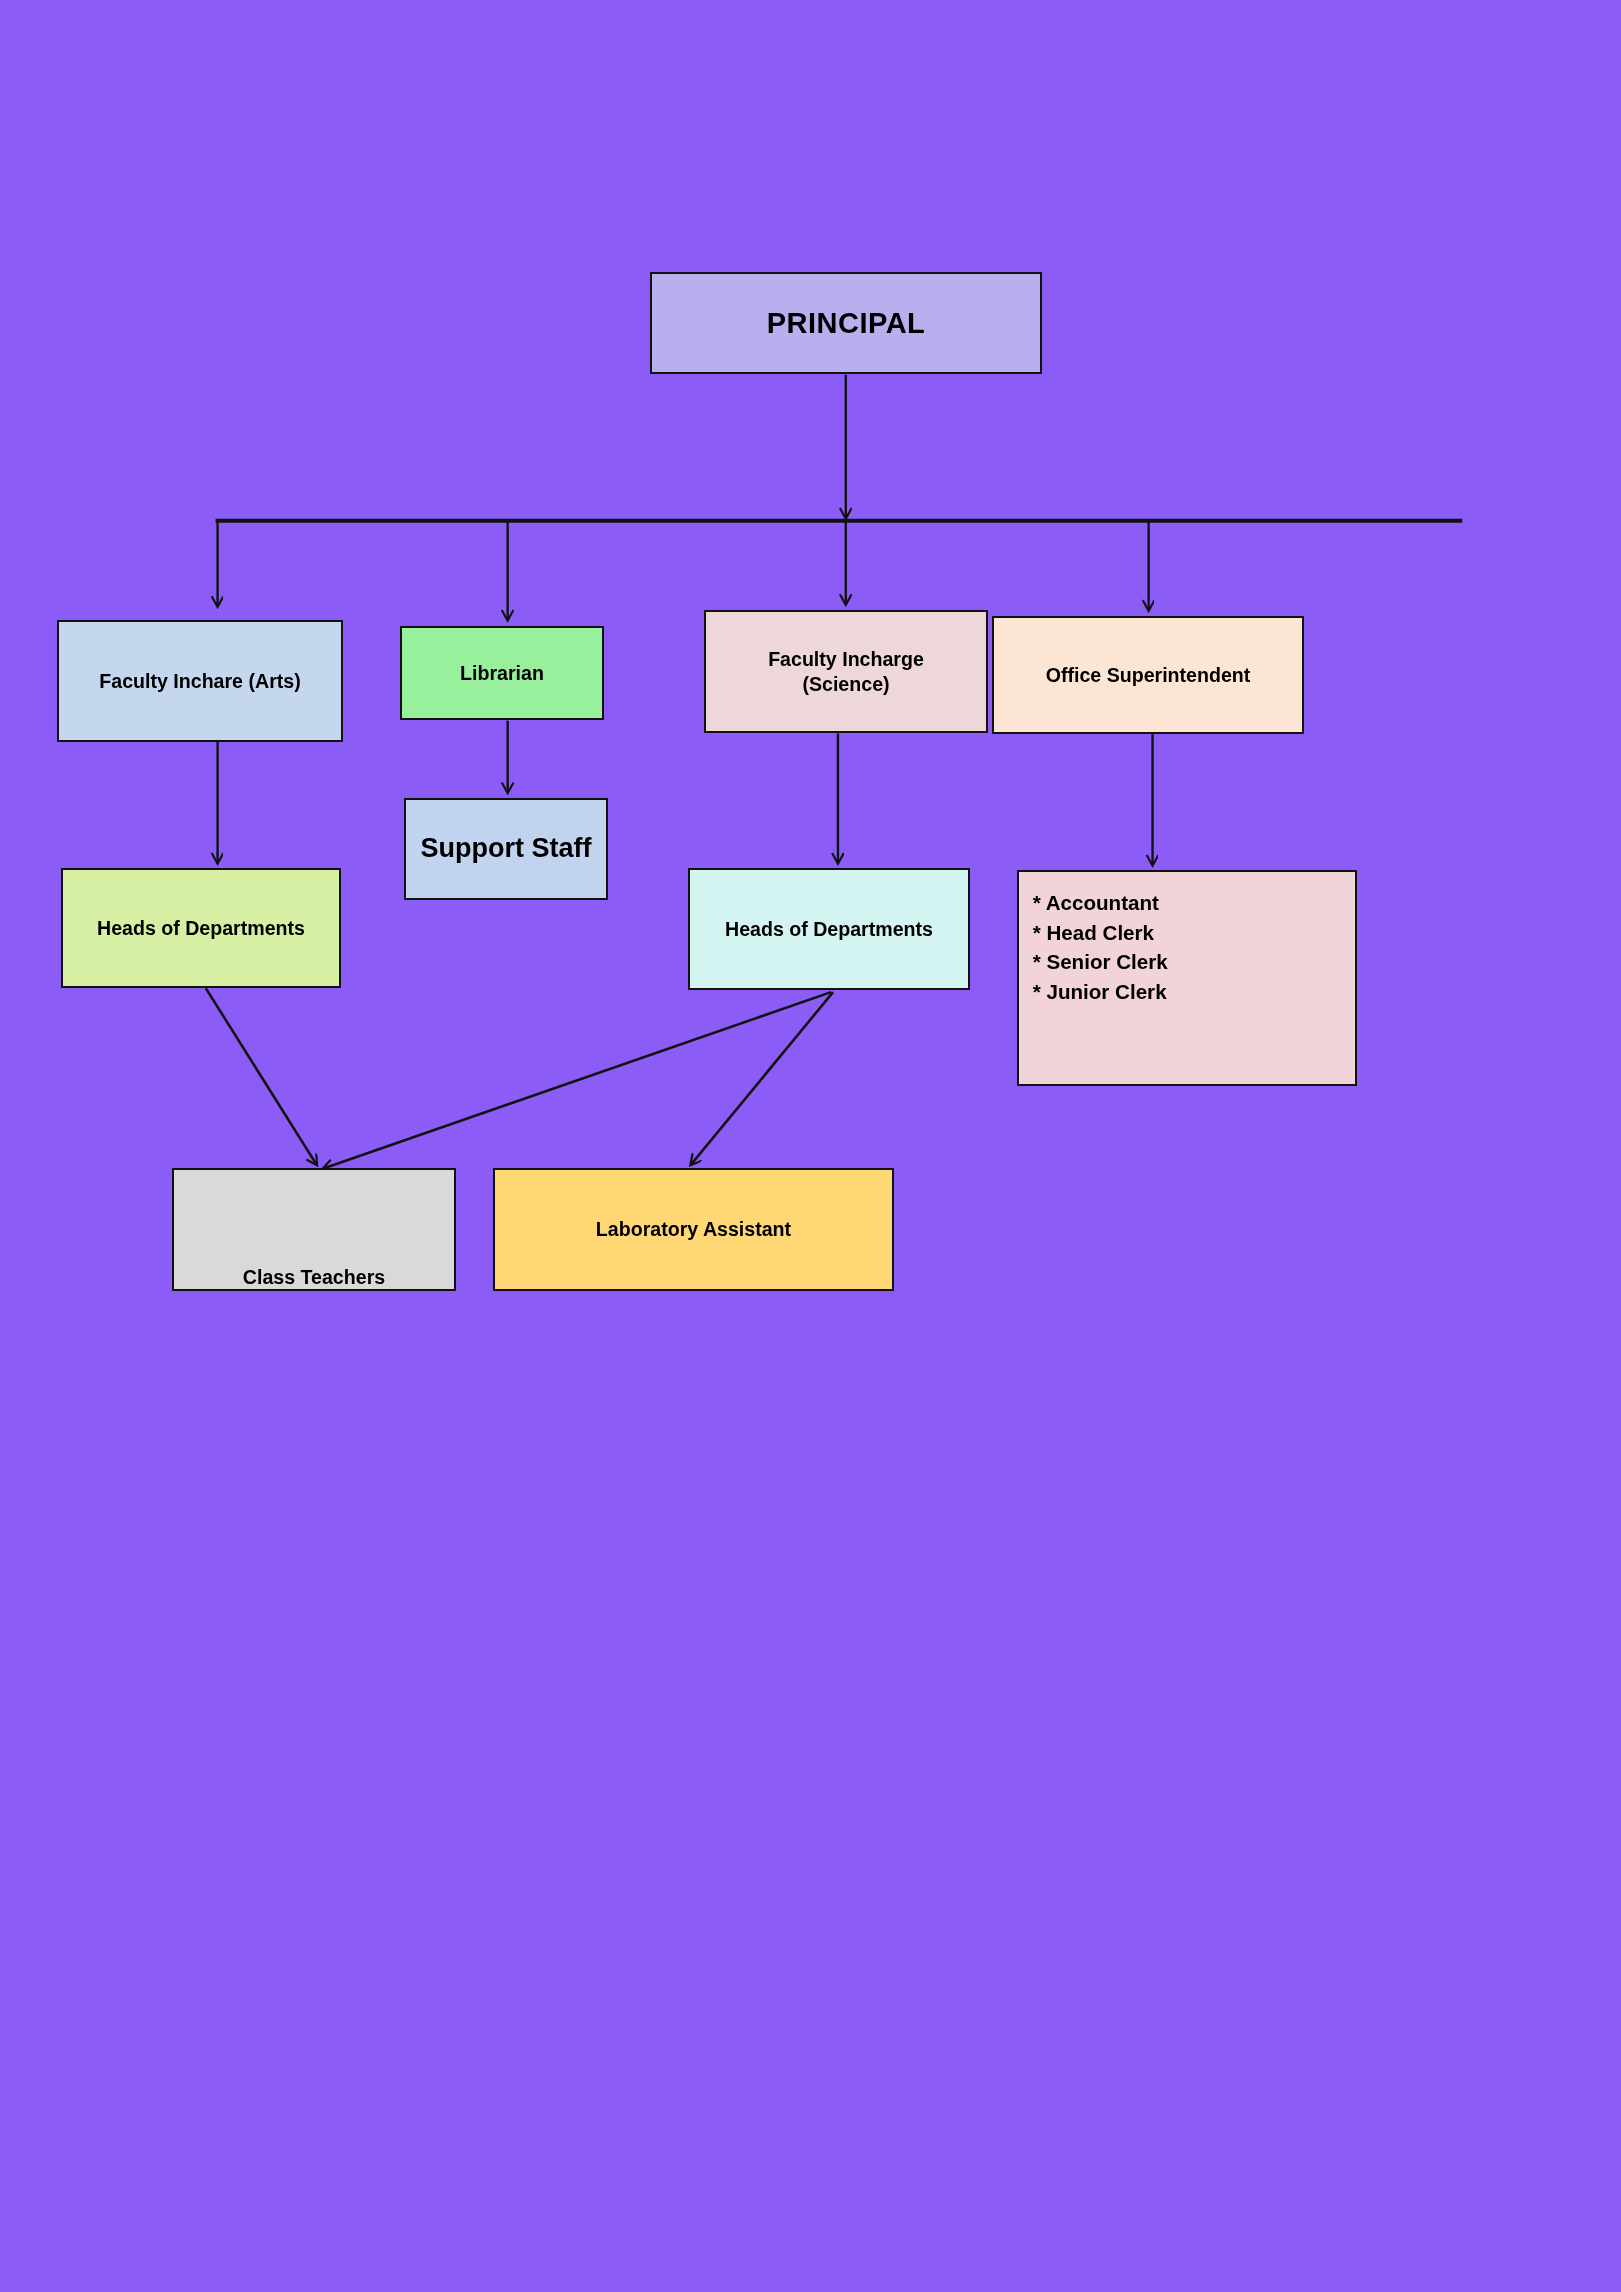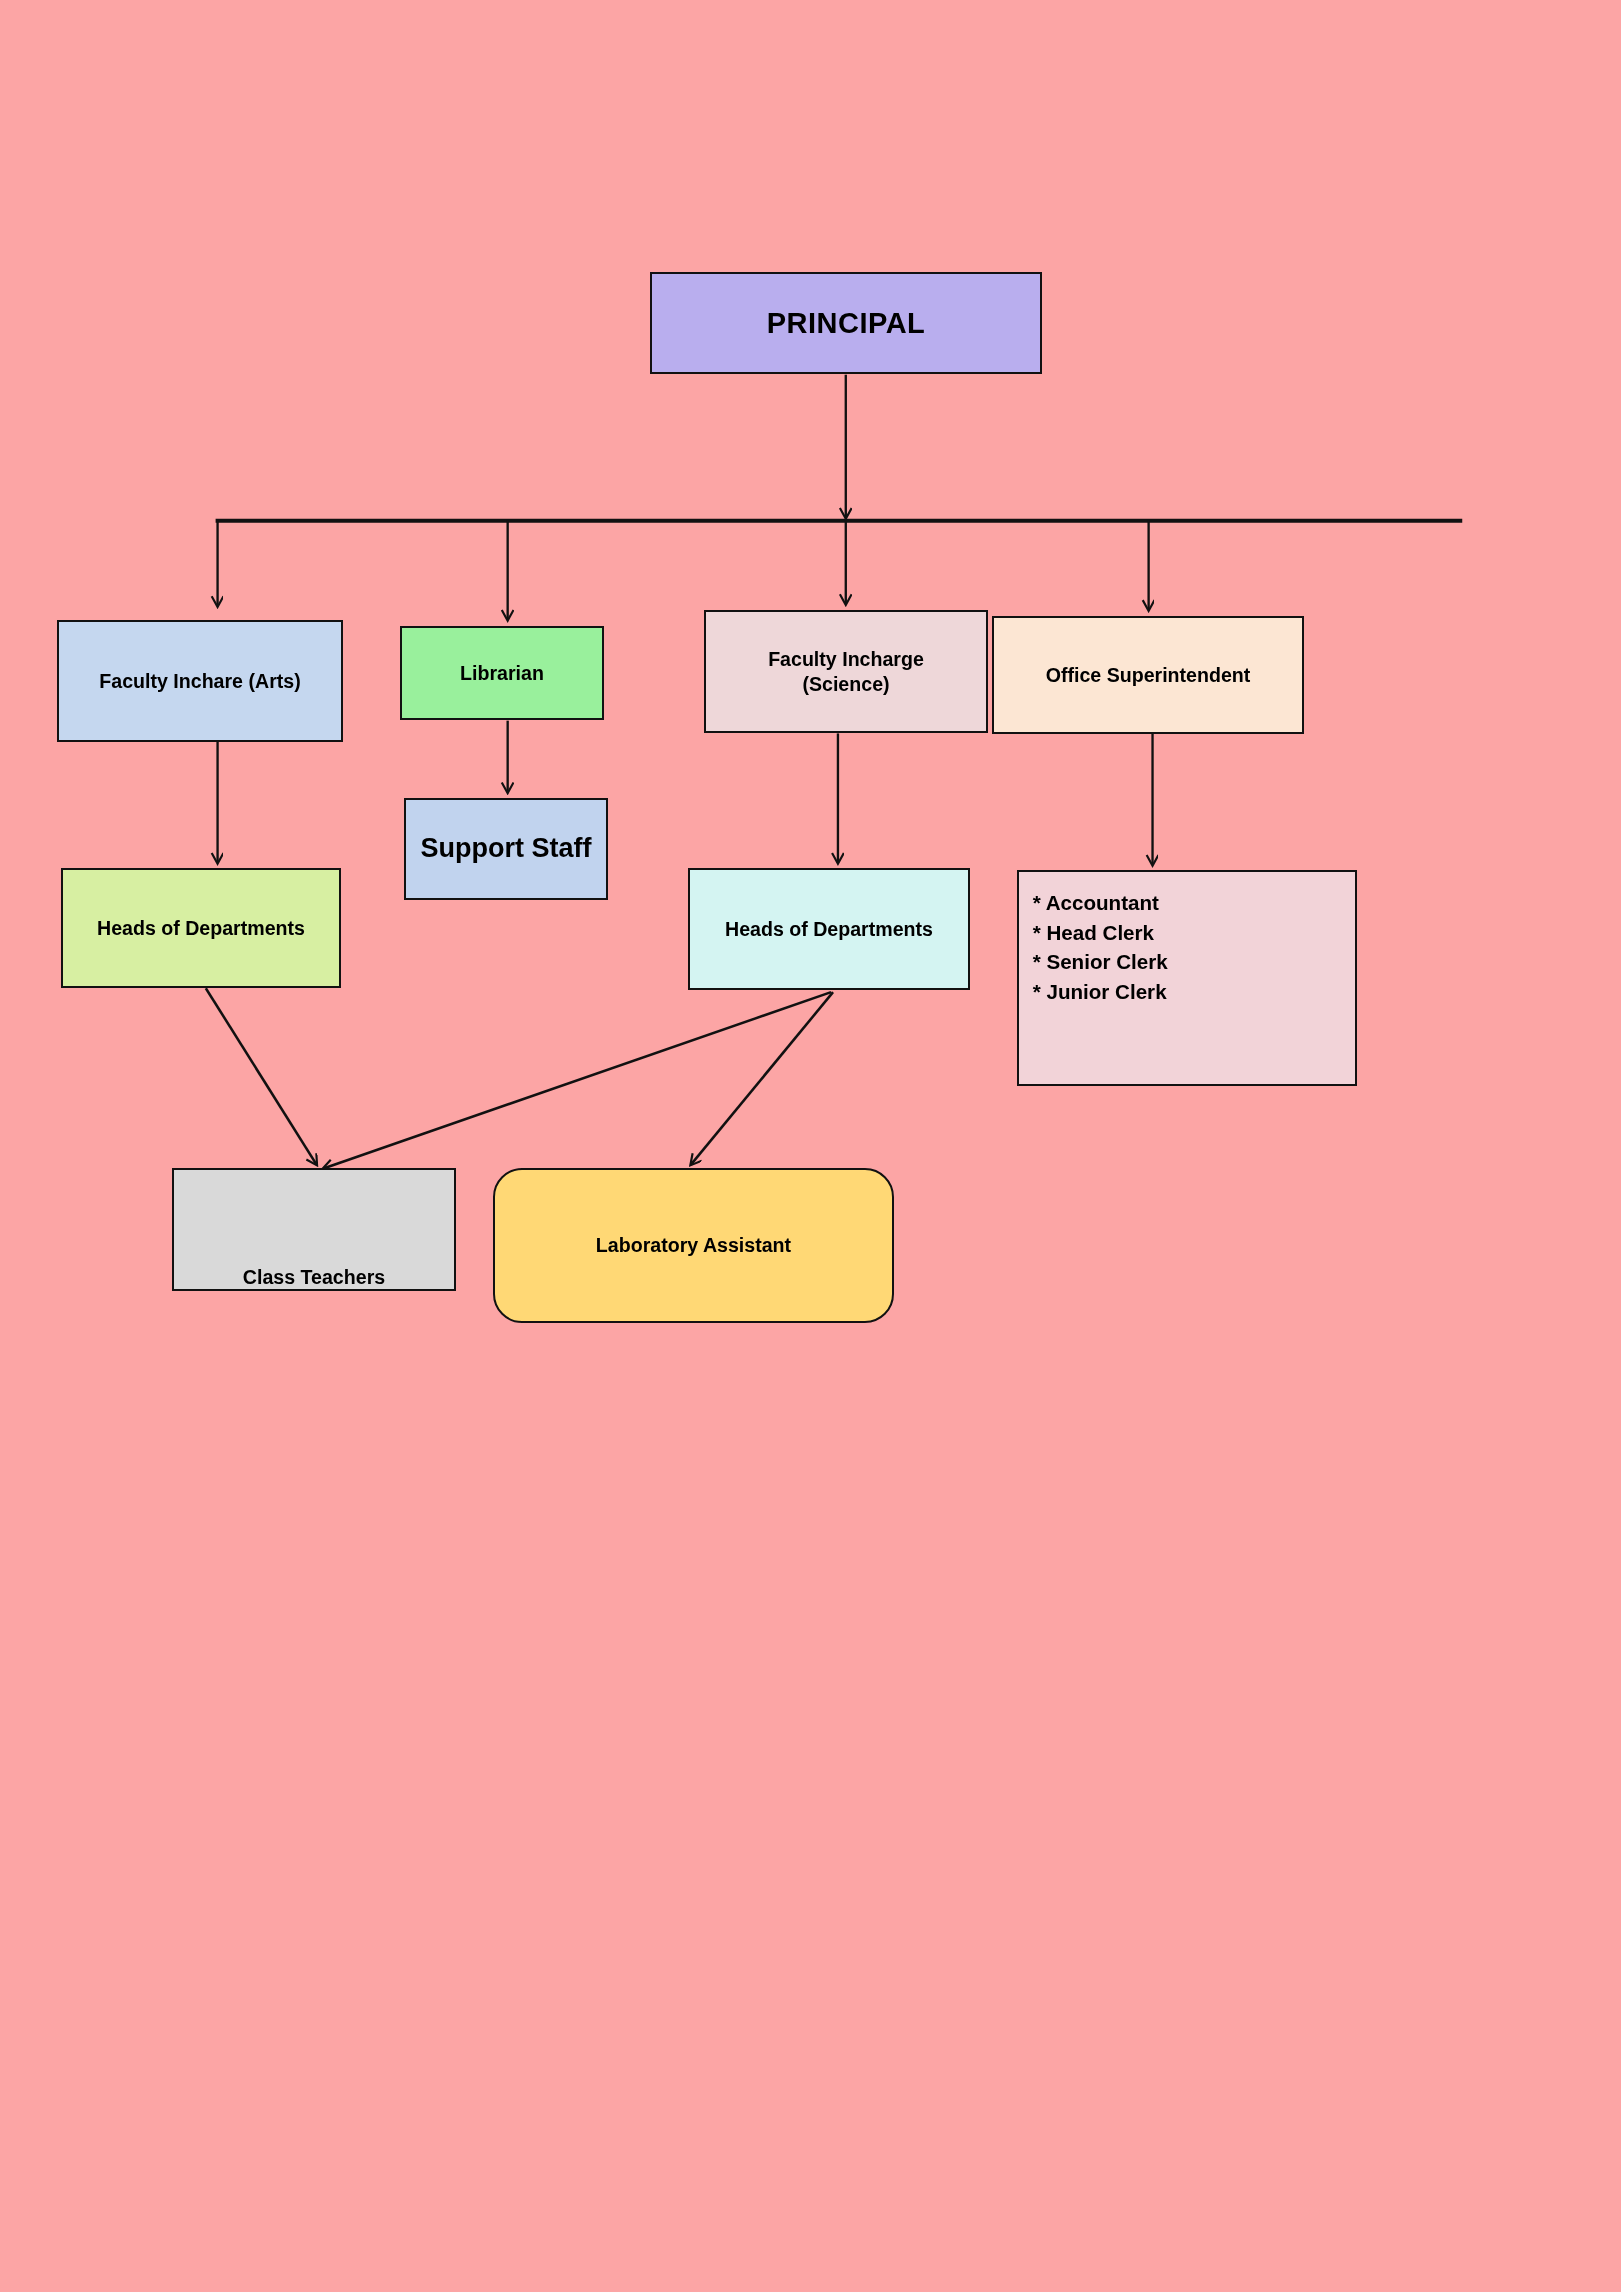--- a/index.html
+++ b/index.html
@@ -8,21 +8,21 @@
     padding: 0;
     background: #ffffff;
   }
   body {
     font-family: "Liberation Sans", sans-serif;
   }
   #page {
     position: relative;
     width: 1621px;
     height: 2293px;
-    background: #fca5a5;
+    background: #8b5cf6;
     overflow: hidden;
   }
   #chart-svg {
     position: absolute;
     left: 0;
     top: 0;
     width: 1621px;
     height: 2293px;
     pointer-events: none;
   }
@@ -92,23 +92,22 @@
     text-align: left;
     font-weight: bold;
     line-height: 1.45;
   }
   #node-class-teachers {
     left: 172px; top: 1168px; width: 284px; height: 123px;
     font-size: 19.6px;
     align-items: flex-end;
   }
   #node-lab-assistant {
-    left: 493px; top: 1168px; width: 401px; height: 155px;
+    left: 493px; top: 1168px; width: 401px; height: 123px;
     font-size: 19.6px;
-    border-radius: 29px;
   }
 </style>
 </head>
 <body>
 
 <div id="page">
 
   <svg id="chart-svg" viewBox="0 0 1654 2339" xmlns="http://www.w3.org/2000/svg">
     <defs>
       <marker id="arrowhead" markerWidth="14" markerHeight="14" refX="11" refY="6" orient="auto" markerUnits="userSpaceOnUse">

